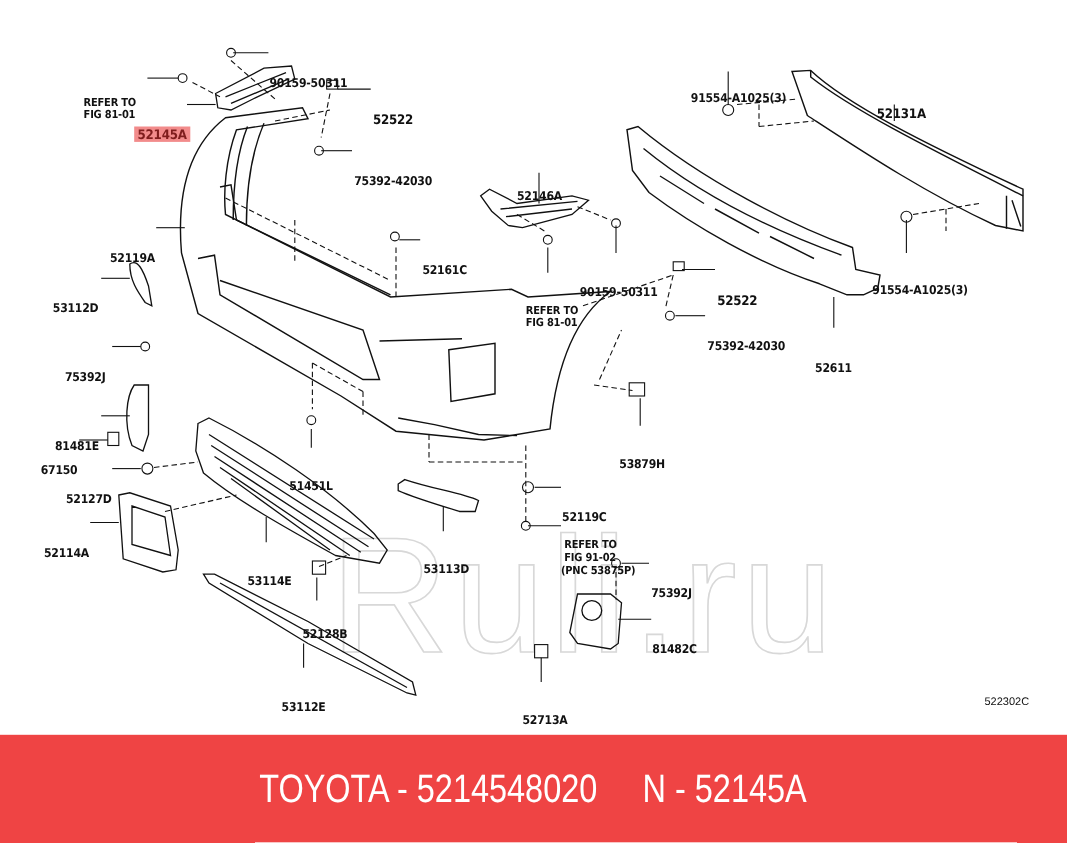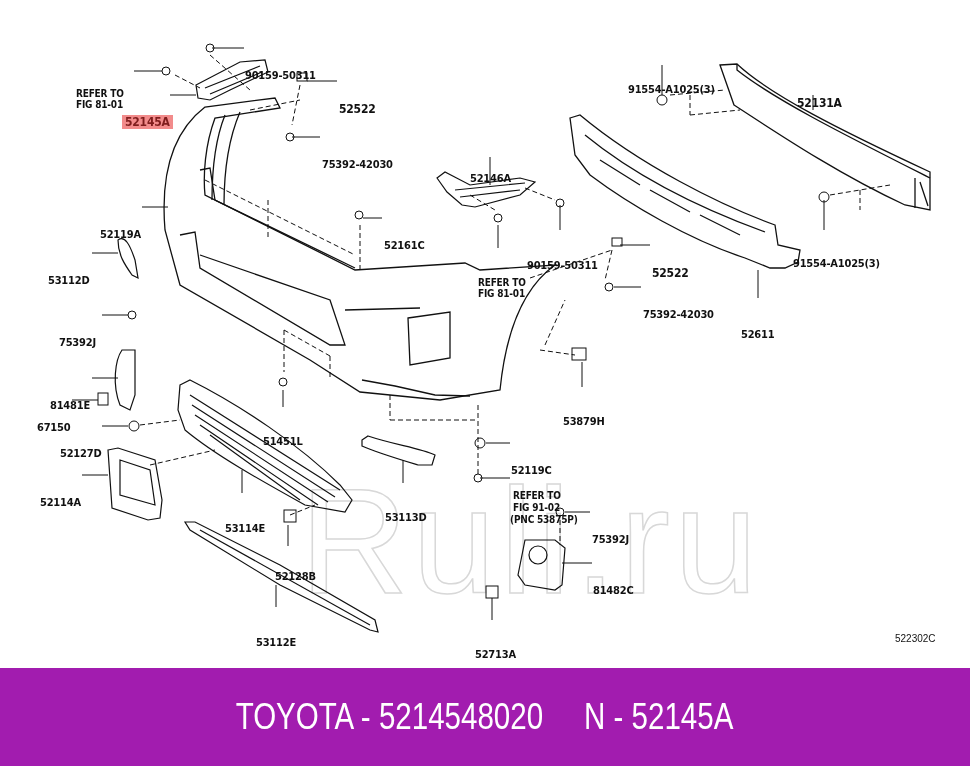--- a/index.html
+++ b/index.html
@@ -5,21 +5,21 @@
   html, body { margin:0; padding:0; background:#ffffff; }
   body { width:970px; height:766px; position:relative; overflow:hidden; font-family:"DejaVu Sans", sans-serif; }
   #diagram { position:absolute; left:0; top:0; width:970px; height:668px; background:#fff; }
   #diagram svg { position:absolute; left:0; top:0; }
   .lbl { position:absolute; font-family:"DejaVu Sans Condensed","DejaVu Sans", sans-serif; font-weight:bold; font-size:11px; color:#111; white-space:nowrap; line-height:12px; letter-spacing:-0.2px;margin-top:28px; }
   .lbl.big { font-size:12px; }
   .lbl.ref { font-size:10px; line-height:11px; }
   .lbl.hl { background:#f28b8b; color:#7f1d1d; padding:1px 3px; }
   .figno { position:absolute; font-family:"Liberation Sans", sans-serif; font-size:10px; color:#111; }
   .watermark { position:absolute; font-family:"Liberation Sans", sans-serif; color:transparent; -webkit-text-stroke:1.5px #d8d8d8; font-size:150px; letter-spacing:4px; }
-  #footer { position:absolute; left:0; top:668px; width:970px; height:98px; background:#a21caf; display:flex; align-items:center; justify-content:center; }
+  #footer { position:absolute; left:0; top:668px; width:970px; height:98px; background:#ef4444; display:flex; align-items:center; justify-content:center; }
   #footer span { font-family:"Liberation Sans", sans-serif; font-size:36px; color:#ffffff; letter-spacing:0px; transform:scaleX(0.82); display:inline-block; white-space:pre; }
 </style>
 </head>
 <body>
 
 <div id="diagram">
 
   <div class="watermark" style="left:300px; top:455px;">Ruli.ru</div>
 
   <svg width="970" height="668" viewBox="0 0 970 668" fill="none" stroke="#111" stroke-width="1.2">

